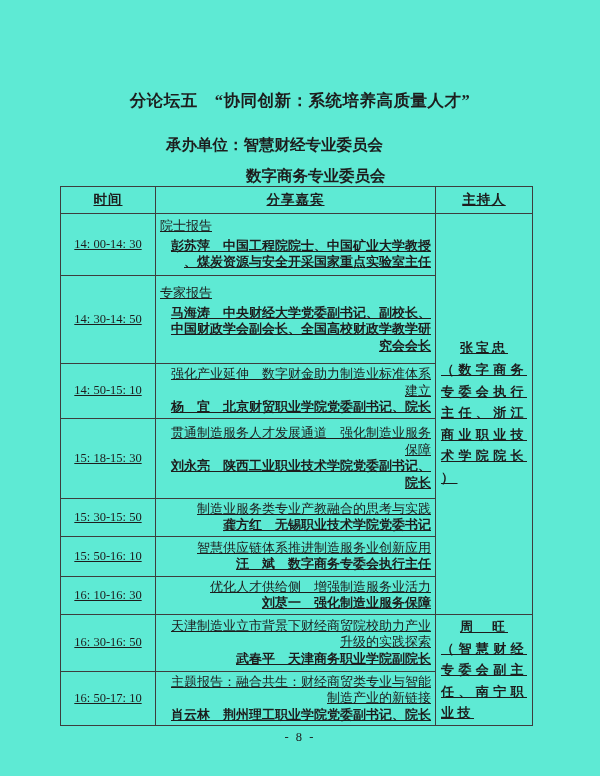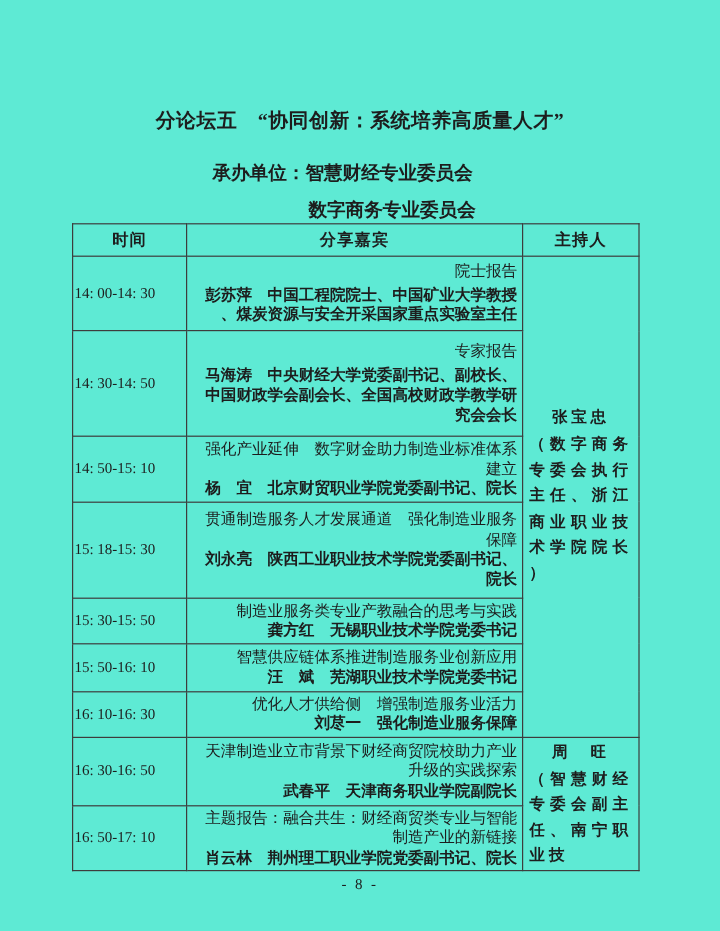--- a/index.html
+++ b/index.html
@@ -7,42 +7,42 @@
     width:600px;height:776px;position:relative;margin:0 auto;
     background:#5eead4;overflow:hidden;
     font-family:"Liberation Serif","DejaVu Serif",serif;
     color:#1d1d1d;
   }
   .doc-title{
     position:absolute;top:90px;left:0;width:100%;
     text-align:center;font-size:16.5px;font-weight:bold;letter-spacing:0.5px;
   }
   .organizer{
-    position:absolute;top:129px;left:177px;
+    position:absolute;top:129px;left:166px;
     font-size:15.5px;font-weight:bold;line-height:31px;white-space:nowrap;
   }
   .organizer .line2{padding-left:80px;}
   table.schedule{
     position:absolute;top:186px;left:60px;width:472px;
-    border-collapse:collapse;table-layout:fixed;
+    border-collapse:collapse;table-layout:fixed;text-decoration:underline;
   }
   .schedule th,.schedule td{
     border:1px solid #3d3d3d;padding:2px 4px;
     font-size:13px;overflow:hidden;
   }
   .schedule thead th{
     height:22px;text-align:center;vertical-align:middle;
     font-weight:bold;font-size:13.5px;letter-spacing:1px;
   }
   td.time{
-    vertical-align:middle;
+    text-align:center;vertical-align:middle;
     font-size:12.5px;white-space:nowrap;padding:2px 1px;
   }
   td.guest{vertical-align:middle;line-height:16.5px;}
-  td.guest .section{text-align:right;margin-bottom:3px;}
+  td.guest .section{text-align:left;margin-bottom:3px;}
   td.guest .topic,td.guest .speaker{line-break:anywhere;word-break:break-all;text-align:right;}
   td.guest .speaker{font-weight:bold;}
   td.mod{vertical-align:middle;padding:3px 5px;}
   td.mod.top{vertical-align:top;}
   .mod-name{
     font-weight:bold;text-align:center;font-size:13px;
     letter-spacing:3px;margin-bottom:2px;white-space:nowrap;
   }
   .mod-aff{
     font-weight:bold;font-size:13px;line-height:21.5px;
@@ -119,21 +119,21 @@
           <td class="time">15: 30-15: 50</td>
           <td class="guest">
             <div class="topic">制造业服务类专业产教融合的思考与实践</div>
             <div class="speaker">龚方红　无锡职业技术学院党委书记</div>
           </td>
         </tr>
         <tr style="height: 40px;">
           <td class="time">15: 50-16: 10</td>
           <td class="guest">
             <div class="topic">智慧供应链体系推进制造服务业创新应用</div>
-            <div class="speaker">汪　斌　芜湖职业技术学院党委书记</div>
+            <div class="speaker">汪　斌　数字商务专委会执行主任</div>
           </td>
         </tr>
         <tr style="height: 36px;">
           <td class="time">16: 10-16: 30</td>
           <td class="guest">
             <div class="topic">优化人才供给侧　增强制造服务业活力</div>
             <div class="speaker">刘荩一　强化制造业服务保障</div>
           </td>
         </tr>
         <tr style="height: 57px;">

